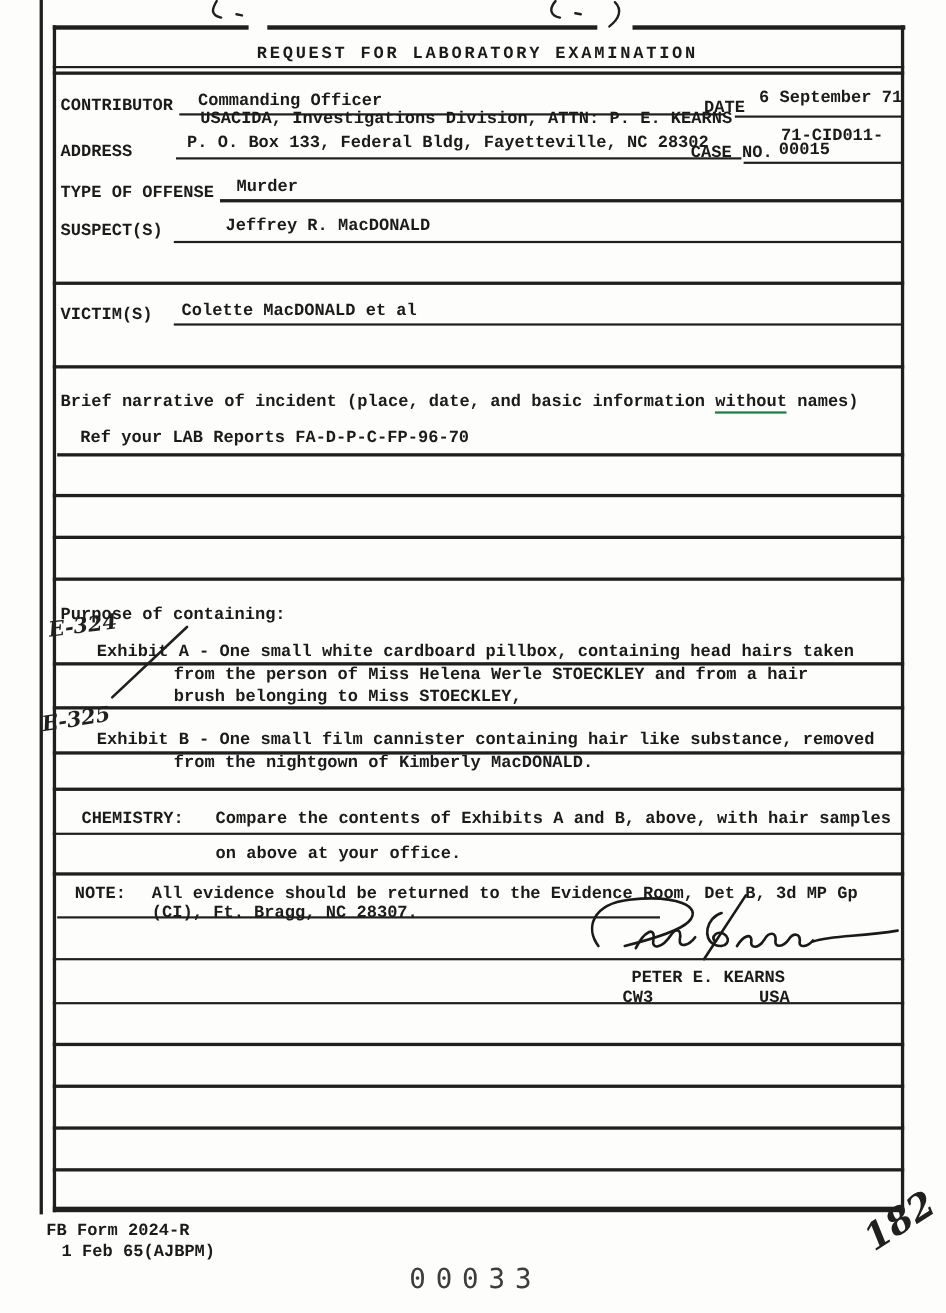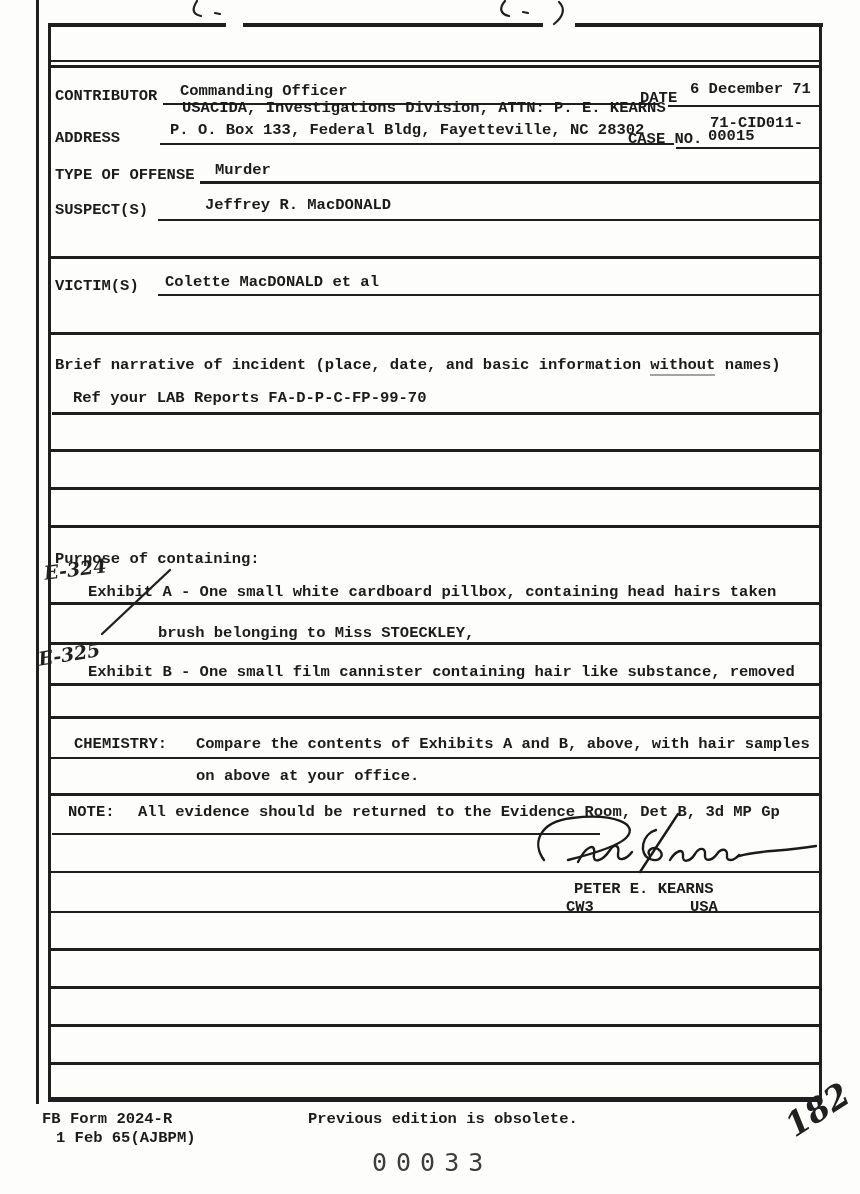--- a/index.html
+++ b/index.html
@@ -6,21 +6,21 @@
   .page{
     position:relative;width:860px;height:1194px;background:#fdfdfc;overflow:hidden;
     font-family:"Liberation Mono","DejaVu Sans Mono",monospace;
     font-weight:700;color:#1b1b1b;
   }
   .t{position:absolute;font-size:15.5px;line-height:18px;white-space:pre;}
   .title{position:absolute;left:48px;width:772px;text-align:center;font-size:15.5px;letter-spacing:2.5px;white-space:pre;}
   .hl{position:absolute;background:#1f1f1f;}
   .vl{position:absolute;background:#1f1f1f;}
   .hw{position:absolute;font-family:"DejaVu Serif",serif;font-style:italic;font-weight:700;color:#202020;white-space:pre;}
-  .uline{border-bottom:2px solid #a3a3a3;margin-top:30px;}
+  .uline{border-bottom:2px solid #15803d;margin-top:30px;}
   .stamp{position:absolute;font-family:"DejaVu Sans Mono",monospace;font-weight:400;font-size:25px;letter-spacing:9px;color:#3d3d3d;white-space:pre;}
   .pgnum{position:absolute;font-family:"DejaVu Sans Mono",monospace;font-weight:400;font-size:21px;color:#2b2b2b;white-space:pre;}
   svg{position:absolute;}
 </style>
 </head>
 <body>
 
 <div class="page">
 
   <svg style="left:185px;top:0" width="400" height="30" viewBox="0 0 400 30" fill="none" stroke="#1f1f1f" stroke-width="2.2" stroke-linecap="round">
@@ -33,28 +33,29 @@
 
   <div class="vl" style="left:36px;top:0;width:3px;height:1104px"></div>
 
   <div class="hl" style="left:48px;top:23px;width:178px;height:4px"></div>
   <div class="hl" style="left:243px;top:23px;width:300px;height:4px"></div>
   <div class="hl" style="left:575px;top:23px;width:248px;height:4px"></div>
   <div class="vl" style="left:48px;top:23px;width:3px;height:1079px"></div>
   <div class="vl" style="left:819px;top:23px;width:3px;height:1079px"></div>
   <div class="hl" style="left:48px;top:1097px;width:774px;height:5px"></div>
 
+  <div class="title" style="top:40px">REQUEST FOR LABORATORY EXAMINATION</div>
   <div class="hl" style="left:48px;top:60px;width:774px;height:2px"></div>
   <div class="hl" style="left:48px;top:65px;width:774px;height:3px"></div>
 
   <div class="t" style="left:55px;top:87px">CONTRIBUTOR</div>
   <div class="t" style="left:180px;top:82px">Commanding Officer</div>
   <div class="hl" style="left:163px;top:103px;width:495px;height:2px"></div>
   <div class="t" style="left:640px;top:89px">DATE</div>
-  <div class="t" style="left:690px;top:80px">6 December 71</div>
+  <div class="t" style="left:690px;top:80px">6 September 71</div>
   <div class="hl" style="left:668px;top:105px;width:152px;height:2px"></div>
 
   <div class="t" style="left:182px;top:99px">USACIDA, Investigations Division, ATTN: P. E. KEARNS</div>
   <div class="t" style="left:710px;top:114px">71-CID011-</div>
 
   <div class="t" style="left:55px;top:129px">ADDRESS</div>
   <div class="t" style="left:170px;top:121px">P. O. Box 133, Federal Bldg, Fayetteville, NC 28302</div>
   <div class="t" style="left:628px;top:130px">CASE NO.</div>
   <div class="t" style="left:708px;top:127px">00015</div>
   <div class="hl" style="left:160px;top:143px;width:514px;height:2px"></div>
@@ -68,50 +69,53 @@
   <div class="t" style="left:205px;top:196px">Jeffrey R. MacDONALD</div>
   <div class="hl" style="left:158px;top:219px;width:662px;height:2px"></div>
   <div class="hl" style="left:48px;top:256px;width:774px;height:3px"></div>
 
   <div class="t" style="left:55px;top:277px">VICTIM(S)</div>
   <div class="t" style="left:165px;top:273px">Colette MacDONALD et al</div>
   <div class="hl" style="left:158px;top:294px;width:662px;height:2px"></div>
   <div class="hl" style="left:48px;top:332px;width:774px;height:3px"></div>
 
   <div class="t" style="left:55px;top:356px"><span>Brief narrative of incident (place, date, and basic information </span><span class="uline">without</span><span> names)</span></div>
-  <div class="t" style="left:73px;top:389px">Ref your LAB Reports FA-D-P-C-FP-99-70</div>
+  <div class="t" style="left:73px;top:389px">Ref your LAB Reports FA-D-P-C-FP-96-70</div>
   <div class="hl" style="left:52px;top:412px;width:770px;height:3px"></div>
   <div class="hl" style="left:48px;top:449px;width:774px;height:3px"></div>
   <div class="hl" style="left:48px;top:487px;width:774px;height:3px"></div>
   <div class="hl" style="left:48px;top:525px;width:774px;height:3px"></div>
 
   <div class="t" style="left:55px;top:550px">Purpose of containing:</div>
 
   <div class="hw" style="left:44px;top:558px;font-size:19px;transform:rotate(-7deg)">E-324</div>
   <div class="t" style="left:88px;top:583px">Exhibit A - One small white cardboard pillbox, containing head hairs taken</div>
   <svg style="left:92px;top:566px" width="90" height="72" viewBox="0 0 90 72" fill="none" stroke="#202020" stroke-width="2.4" stroke-linecap="round">
     <path d="M 78,4 L 10,68"></path>
   </svg>
   <div class="hl" style="left:48px;top:602px;width:774px;height:3px"></div>
+  <div class="t" style="left:158px;top:604px">from the person of Miss Helena Werle STOECKLEY and from a hair</div>
   <div class="t" style="left:158px;top:624px">brush belonging to Miss STOECKLEY,</div>
   <div class="hl" style="left:48px;top:642px;width:774px;height:3px"></div>
 
   <div class="hw" style="left:38px;top:643px;font-size:19px;transform:rotate(-9deg)">E-325</div>
   <div class="t" style="left:88px;top:663px">Exhibit B - One small film cannister containing hair like substance, removed</div>
   <div class="hl" style="left:48px;top:683px;width:774px;height:3px"></div>
+  <div class="t" style="left:158px;top:684px">from the nightgown of Kimberly MacDONALD.</div>
   <div class="hl" style="left:48px;top:716px;width:774px;height:3px"></div>
 
   <div class="t" style="left:74px;top:735px">CHEMISTRY:</div>
   <div class="t" style="left:196px;top:735px">Compare the contents of Exhibits A and B, above, with hair samples</div>
   <div class="hl" style="left:48px;top:757px;width:774px;height:2px"></div>
   <div class="t" style="left:196px;top:767px">on above at your office.</div>
   <div class="hl" style="left:48px;top:793px;width:774px;height:3px"></div>
 
   <div class="t" style="left:68px;top:803px">NOTE:</div>
   <div class="t" style="left:138px;top:803px">All evidence should be returned to the Evidence Room, Det B, 3d MP Gp</div>
+  <div class="t" style="left:138px;top:821px">(CI), Ft. Bragg, NC 28307.</div>
   <div class="hl" style="left:52px;top:833px;width:548px;height:2px"></div>
 
   <svg style="left:528px;top:810px" width="300" height="72" viewBox="0 0 300 72" fill="none" stroke="#1a1a1a" stroke-width="2.4" stroke-linecap="round">
     <path d="M 16,50 C 4,34 10,12 44,8 C 86,3 112,14 98,28 C 88,38 56,46 40,50"></path>
     <path d="M 50,52 C 58,36 68,32 66,44 C 64,54 74,52 82,40 C 86,34 92,34 90,44 C 89,52 98,50 104,42"></path>
     <path d="M 150,4 L 112,62"></path>
     <path d="M 128,20 C 114,24 110,44 122,49 C 132,53 138,44 130,39 C 124,36 118,41 122,46"></path>
     <path d="M 142,50 C 148,40 156,38 155,46 C 154,53 162,52 167,44 C 171,37 178,37 177,45 C 176,52 184,51 189,44 C 193,38 200,38 199,46 C 198,52 206,51 211,45"></path>
     <path d="M 211,46 C 230,40 252,42 288,36"></path>
   </svg>
@@ -121,18 +125,17 @@
   <div class="t" style="left:690px;top:898px">USA</div>
   <div class="hl" style="left:48px;top:911px;width:774px;height:2px"></div>
 
   <div class="hl" style="left:48px;top:948px;width:774px;height:3px"></div>
   <div class="hl" style="left:48px;top:986px;width:774px;height:3px"></div>
   <div class="hl" style="left:48px;top:1024px;width:774px;height:3px"></div>
   <div class="hl" style="left:48px;top:1062px;width:774px;height:3px"></div>
 
   <div class="t" style="left:42px;top:1110px">FB Form 2024-R</div>
   <div class="t" style="left:56px;top:1129px">1 Feb 65(AJBPM)</div>
-  <div class="t" style="left:308px;top:1110px">Previous edition is obsolete.</div>
   <div class="stamp" style="left:372px;top:1148px">00033</div>
   <div class="pgnum" style="left:736px;top:1214px">1169.</div>
   <div class="hw" style="left:783px;top:1090px;font-size:33px;transform:rotate(-33deg)">182</div>
 
 </div>
 
 </body></html>

